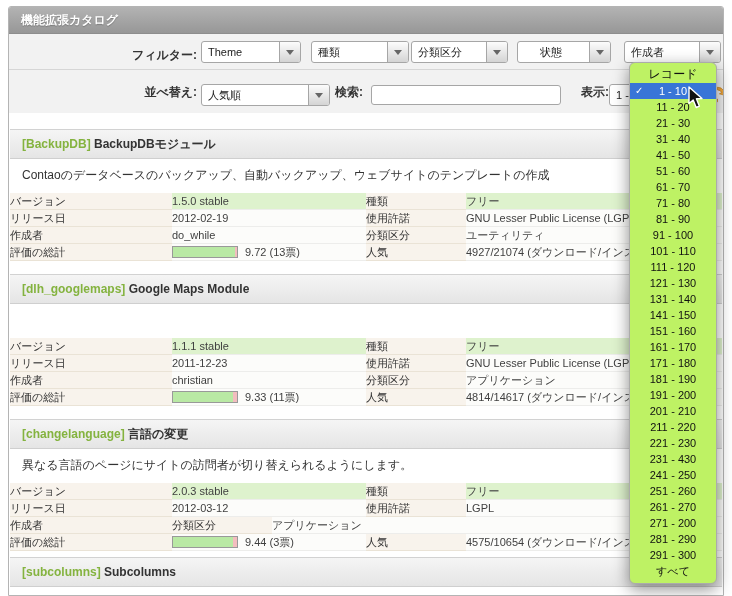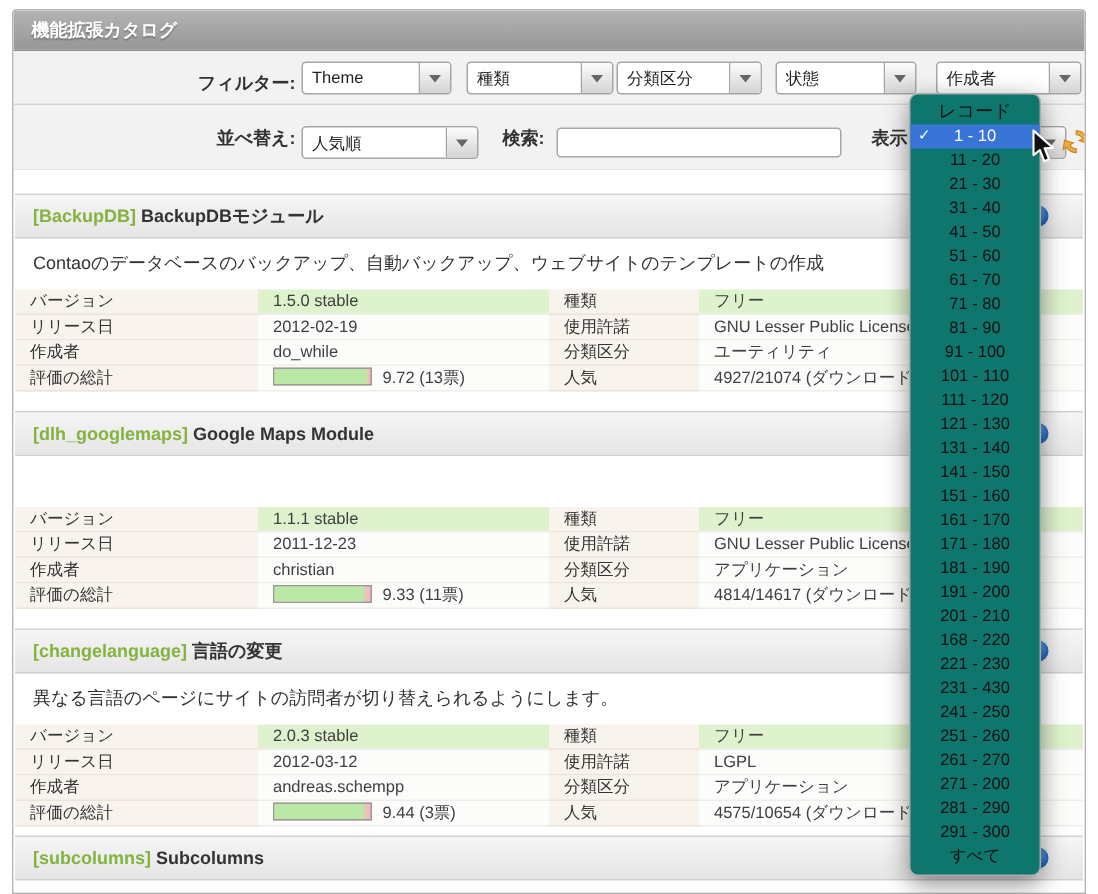--- a/index.html
+++ b/index.html
@@ -21,57 +21,57 @@
   .fsel{position:absolute;top:7px;height:22px;background:#fff;border:1px solid #a6a6a6;border-radius:3px;
         box-sizing:border-box;display:flex;align-items:center;font-size:11px;color:#222;cursor:default;}
   .fsel .fval{flex:1;padding:0 6px;white-space:nowrap;overflow:hidden;}
   .fsel .arrowbox{width:20px;align-self:stretch;border-left:1px solid #a6a6a6;
         background:linear-gradient(#fcfcfc,#d4d4d4);border-radius:0 2px 2px 0;
         display:flex;align-items:center;justify-content:center;}
   .fsel .arrowbox:after{content:"";border:4px solid transparent;border-top:5px solid #666;margin-top:5px;}
   .filterbar .fsel:nth-child(2){left:192px;width:100px;}
   .filterbar .fsel:nth-child(3){left:302px;width:98px;}
   .filterbar .fsel:nth-child(4){left:402px;width:97px;}
-  .filterbar .fsel:nth-child(5){left:508px;width:94px;}
+  .filterbar .fsel:nth-child(5){left:508px;width:94px;padding-left:16px;}
   .filterbar .fsel:nth-child(6){left:615px;width:97px;}
   .lbl-filter{left:80px;top:13px;width:108px;text-align:right;}
   .lbl-sort{left:80px;top:14px;width:108px;}
   .lbl-search{left:282px;top:14px;width:72px;}
   .lbl-display{left:540px;top:14px;width:60px;}
-  .sel-sort{left:192px;top:7px;width:118px;}
+  .sel-sort{left:192px;top:7px;width:129px;}
   .sel-records{left:600px;top:7px;width:102px;}
   .toolbar .fsel{top:14px;}
   .search-input{position:absolute;left:362px;top:15px;width:190px;height:20px;box-sizing:border-box;
         border:1px solid #a6a6a6;border-radius:3px;font-size:11px;padding:0 6px;color:#222;outline:none;}
   .refresh{position:absolute;left:699px;top:15px;width:19px;height:19px;cursor:pointer;}
   
   .content{position:absolute;left:0;top:106px;right:0;bottom:0;background:#fff;}
   .block{position:absolute;left:1px;width:712px;height:132px;}
   .block.b0{top:16px}.block.b1{top:161px}.block.b2{top:306px}.block.b3{top:444px}
   .ext-head{position:relative;height:28px;line-height:28px;background:linear-gradient(#f5f5f5,#e5e5e5);
             border-top:1px solid #d2d2d2;border-bottom:1px solid #cfcfcf;
             font-size:12px;font-weight:bold;color:#333;padding-left:12px;box-sizing:content-box;}
   .ext-tag{color:#84b33f;}
   .info-icon{position:absolute;right:23px;top:7px;width:14px;height:14px;border-radius:50%;
             background:radial-gradient(circle at 35% 28%,#8cc0f0,#2e6fc4 62%,#1b55a4);
             text-align:center;cursor:pointer;}
   .info-icon:before{content:"i";color:#fff;font:italic bold 10px/14px "Liberation Serif","DejaVu Serif",serif;}
   .desc{margin:8px 0 0 12px;font-size:12px;color:#333;height:18px;white-space:nowrap;overflow:hidden;}
   .ext-table{position:absolute;left:0;top:64px;width:712px;}
   .trow{display:flex;height:17px;line-height:17px;font-size:11px;}
-  .cell{box-sizing:border-box;padding:0 0 0 10px;white-space:nowrap;overflow:hidden;}
+  .cell{box-sizing:border-box;padding:0 0 0 0;white-space:nowrap;overflow:hidden;}
   .lab{background:#f8f3ec;border-bottom:1px solid #eae3d6;color:#333;}
   .val{background:#fcfcfa;border-bottom:1px solid #ededeb;color:#3f3f3f;}
   .lab1{width:162px}.val1{width:194px}.lab2{width:100px}.val2{flex:1;}
   .hl{background:#def2cd;}
   .rbar{display:inline-block;width:66px;height:12px;box-sizing:border-box;border:1px solid #999;
         background:#f3bdbf;vertical-align:-2px;margin-right:7px;}
   .rbar i{display:block;height:100%;background:#b9e9a4;}
   
-  .popup{position:absolute;left:606px;top:62px;width:86px;background:#0f766e;border:1px solid #ababab;
+  .popup{position:absolute;left:629px;top:62px;width:86px;background:#bef264;border:1px solid #ababab;
          border-radius:6px;box-shadow:0 5px 16px rgba(0,0,0,.45);padding:3px 0 4px;z-index:40;}
   .popup .hdr{height:17px;line-height:17px;text-align:center;font-size:12px;color:#111;}
   .popup .itm{height:16px;line-height:16px;text-align:center;font-size:11px;color:#111;position:relative;cursor:default;}
   .popup .itm.sel-row{background:#3875d7;color:#fff;}
   .popup .itm.sel-row:before{content:"✓";position:absolute;left:5px;font-size:10px;}
   .cursor{position:absolute;left:687px;top:86px;z-index:60;pointer-events:none;}
 </style>
 </head>
 <body>
 
@@ -205,21 +205,20 @@
         <div class="cell val val2 hl">フリー</div>
       </div>
       <div class="trow">
         <div class="cell lab lab1">リリース日</div>
         <div class="cell val val1">2012-03-12</div>
         <div class="cell lab lab2">使用許諾</div>
         <div class="cell val val2">LGPL</div>
       </div>
       <div class="trow">
         <div class="cell lab lab1">作成者</div>
-        <div class="cell val val1">andreas.schempp</div>
         <div class="cell lab lab2">分類区分</div>
         <div class="cell val val2">アプリケーション</div>
       </div>
       <div class="trow">
         <div class="cell lab lab1">評価の総計</div>
         <div class="cell val val1"><span class="rbar"><i style="width: 94%;"></i></span><span>9.44 (3票)</span></div>
         <div class="cell lab lab2">人気</div>
         <div class="cell val val2">4575/10654 (ダウンロード/インストール)</div>
       </div>
     </div>
@@ -296,21 +295,21 @@
       <div class="itm">
     <span>181 - 190</span>
   </div>
       <div class="itm">
     <span>191 - 200</span>
   </div>
       <div class="itm">
     <span>201 - 210</span>
   </div>
       <div class="itm">
-    <span>168 - 220</span>
+    <span>211 - 220</span>
   </div>
       <div class="itm">
     <span>221 - 230</span>
   </div>
       <div class="itm">
     <span>231 - 430</span>
   </div>
       <div class="itm">
     <span>241 - 250</span>
   </div>

